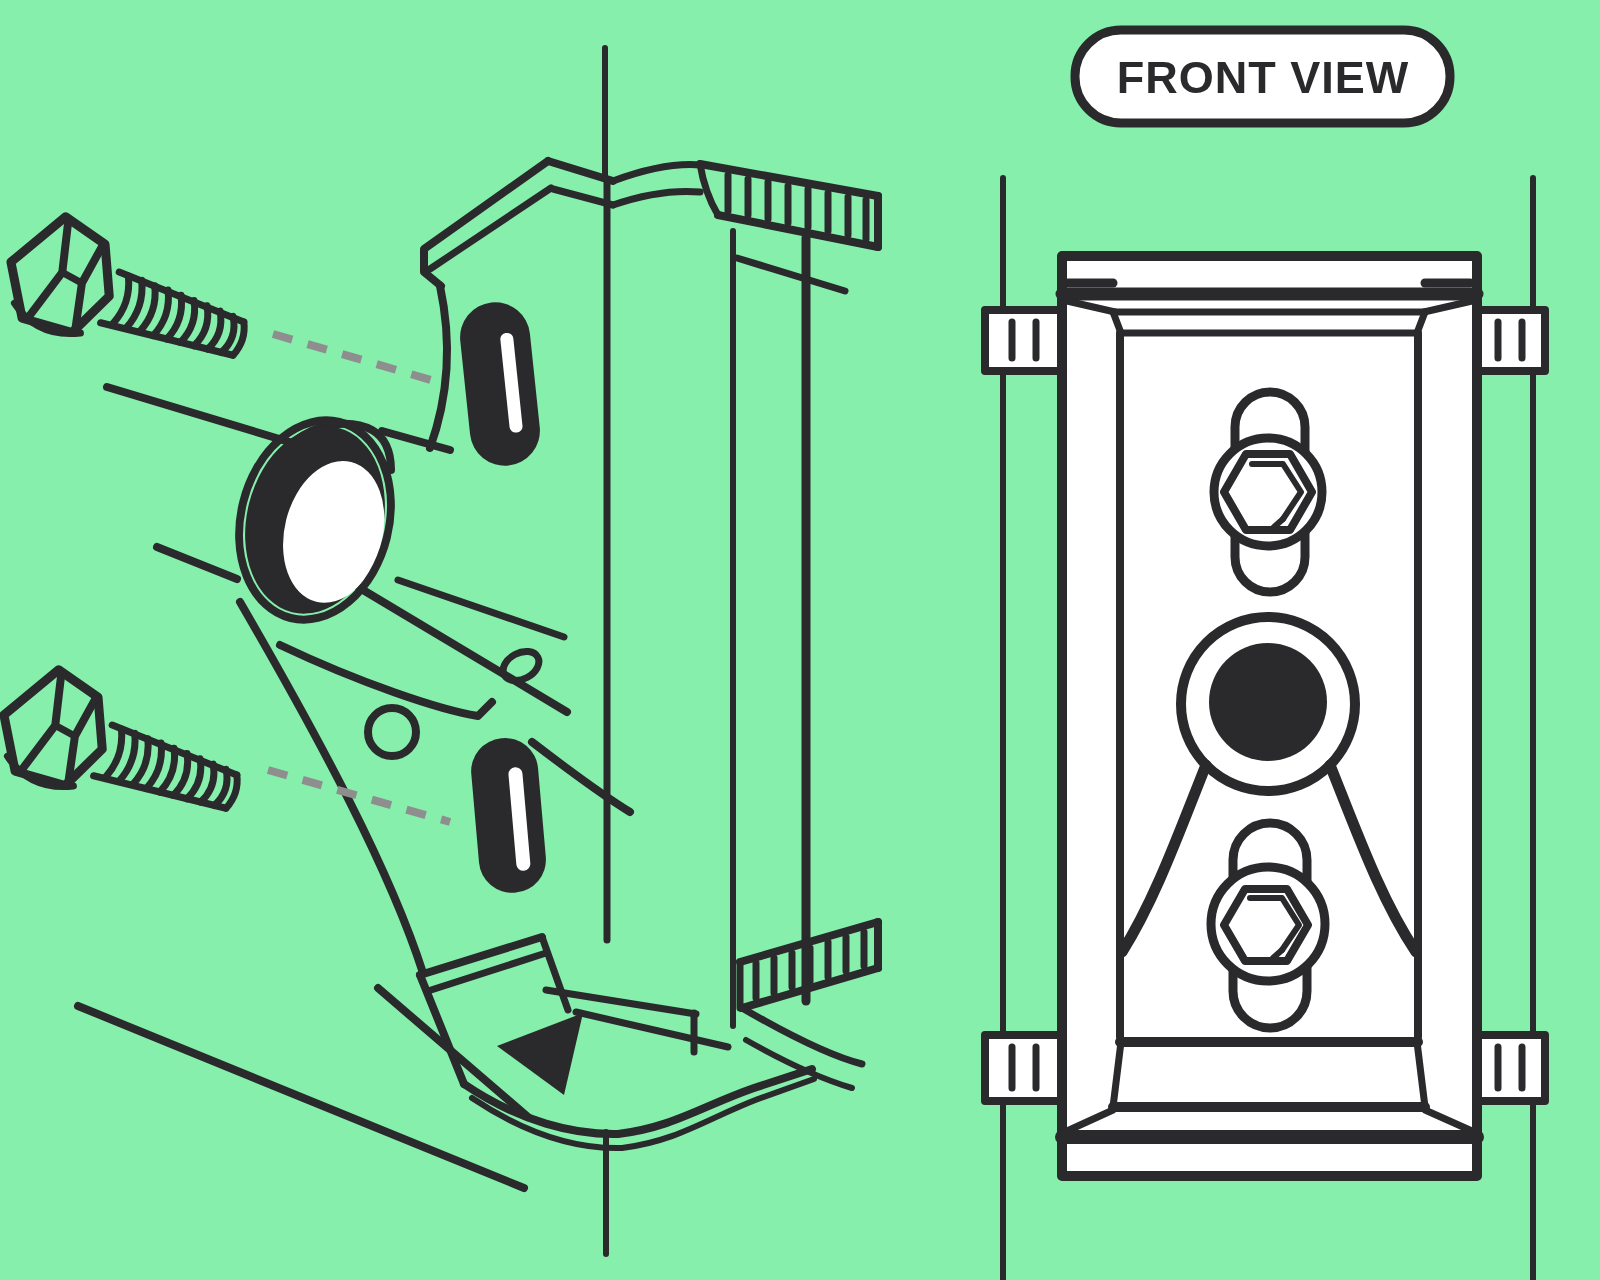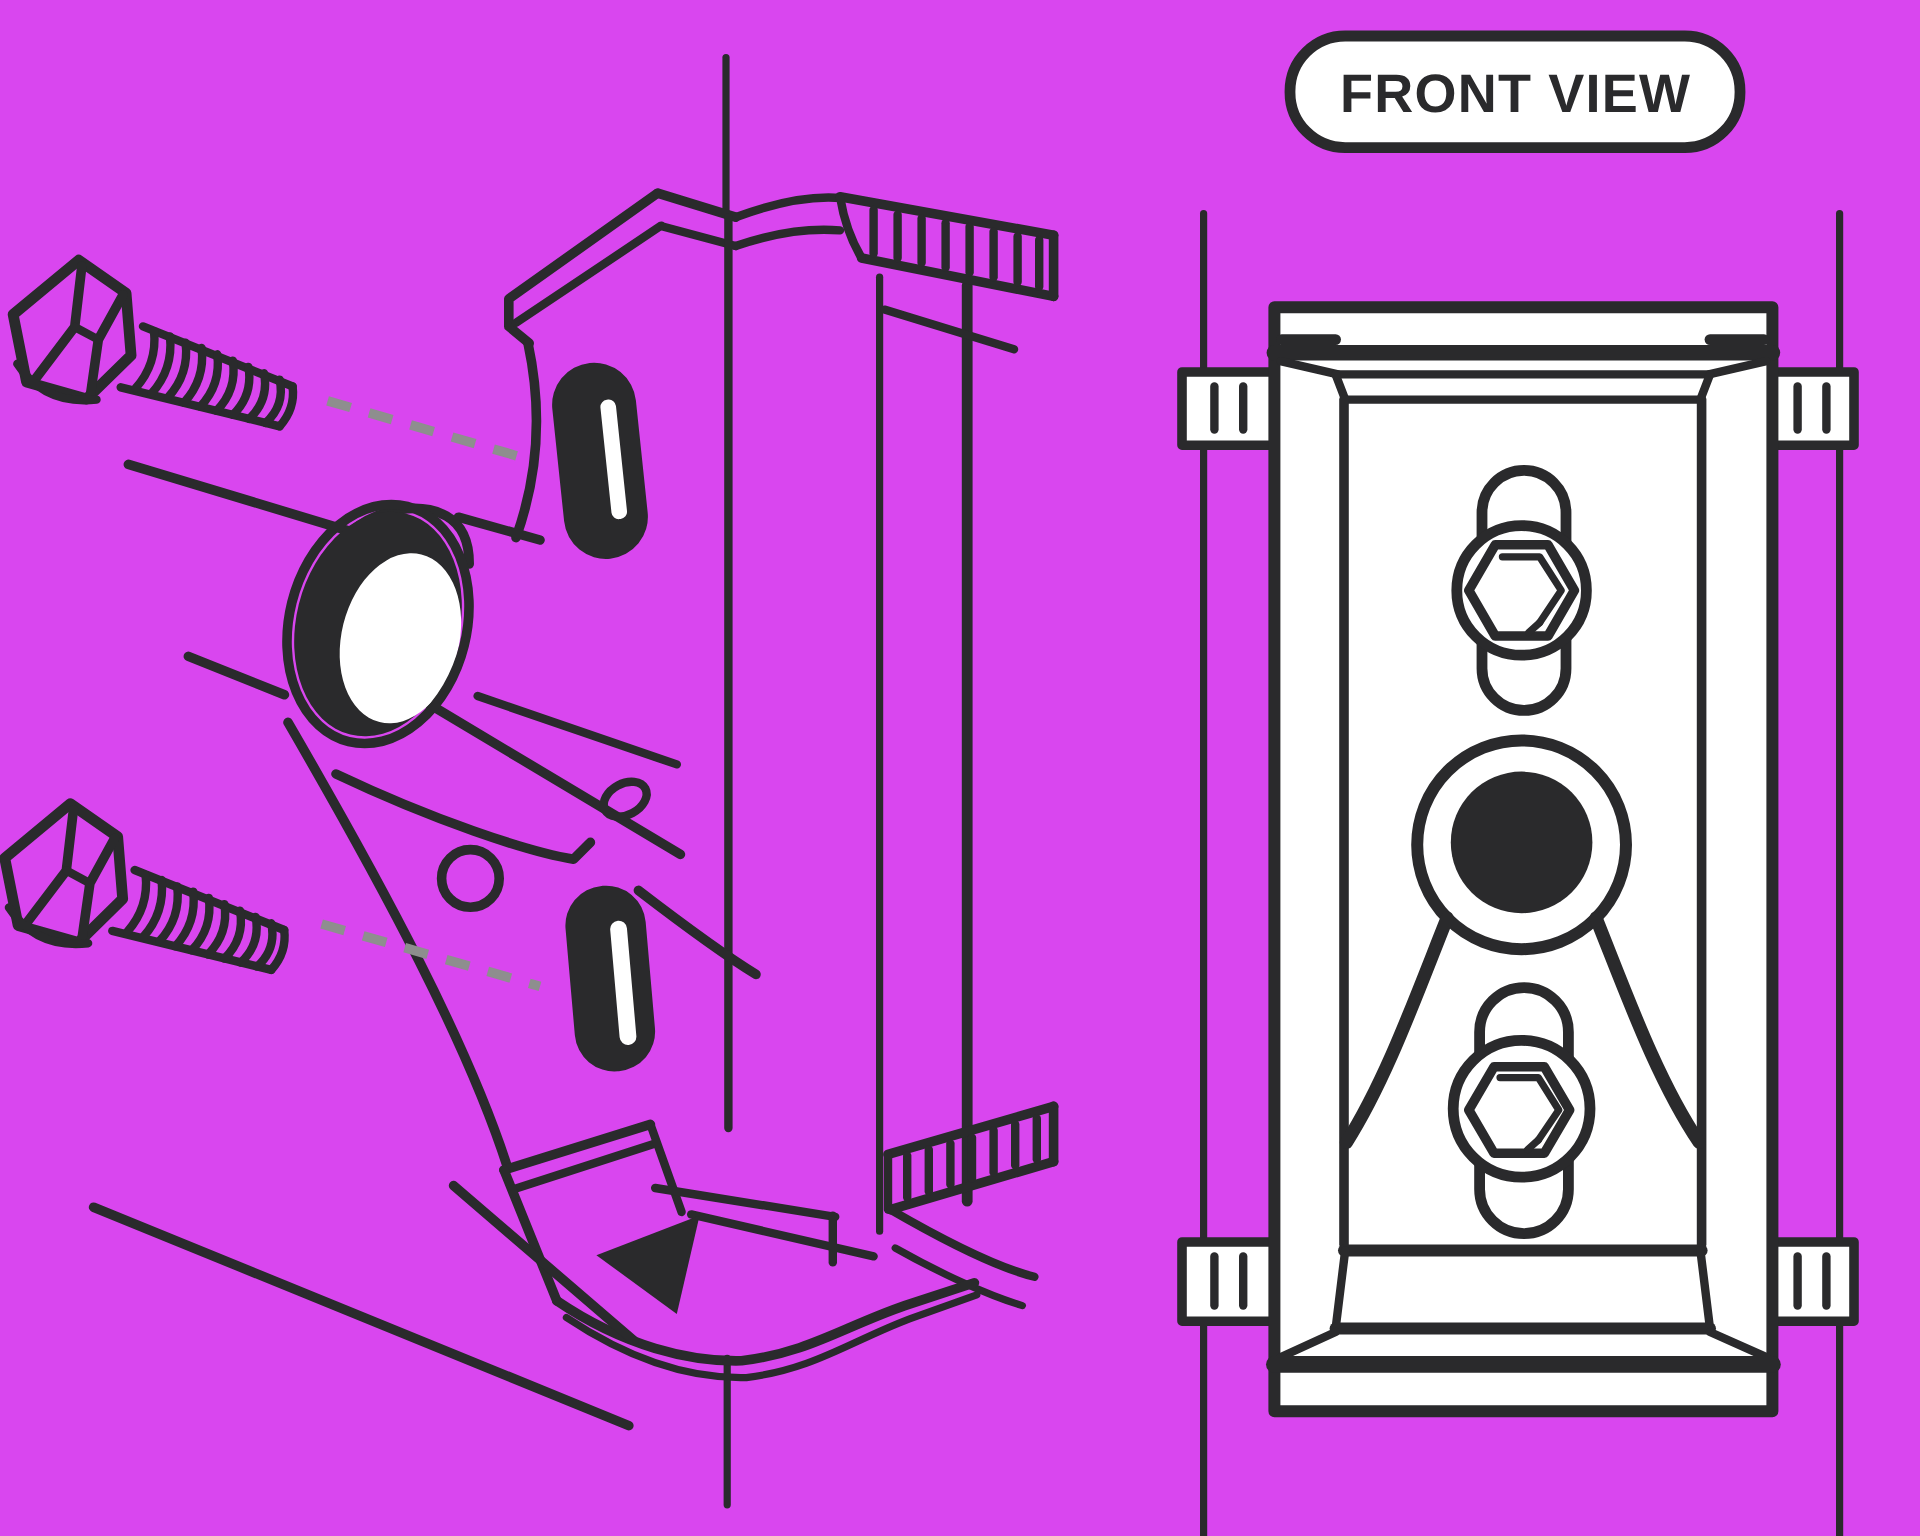--- a/index.html
+++ b/index.html
@@ -1,16 +1,16 @@
 <!DOCTYPE html>
 <html><head>
 <meta charset="utf-8">
 <style>
   html,body{margin:0;padding:0;background:#ffffff;}
-  .canvas{width:1600px;height:1280px;background:#d946ef;position:relative;overflow:hidden;}
+  .canvas{width:1600px;height:1280px;background:#86efac;position:relative;overflow:hidden;}
   svg{display:block;}
   .k{stroke:#2a2a2c;fill:none;stroke-linecap:round;stroke-linejoin:round;}.w6{stroke-width:6}.w7{stroke-width:7}.w8{stroke-width:8}
   .w9{stroke-width:9}.w10{stroke-width:10}.w11{stroke-width:11}.w13{stroke-width:13}.w14{stroke-width:14}
   .fink{fill:#2a2a2c;stroke:none;}
   .fwhite{fill:#ffffff;stroke:none;}
   .fw{fill:#ffffff;}
   .dash{stroke:#8e8e8e;stroke-width:8;fill:none;stroke-dasharray:20 16;stroke-linecap:butt;}
   .pill-text{font-family:"Liberation Sans","DejaVu Sans",sans-serif;font-weight:bold;font-size:45px;letter-spacing:1px;fill:#2a2a2c;text-anchor:middle;}
 </style>
 </head>

